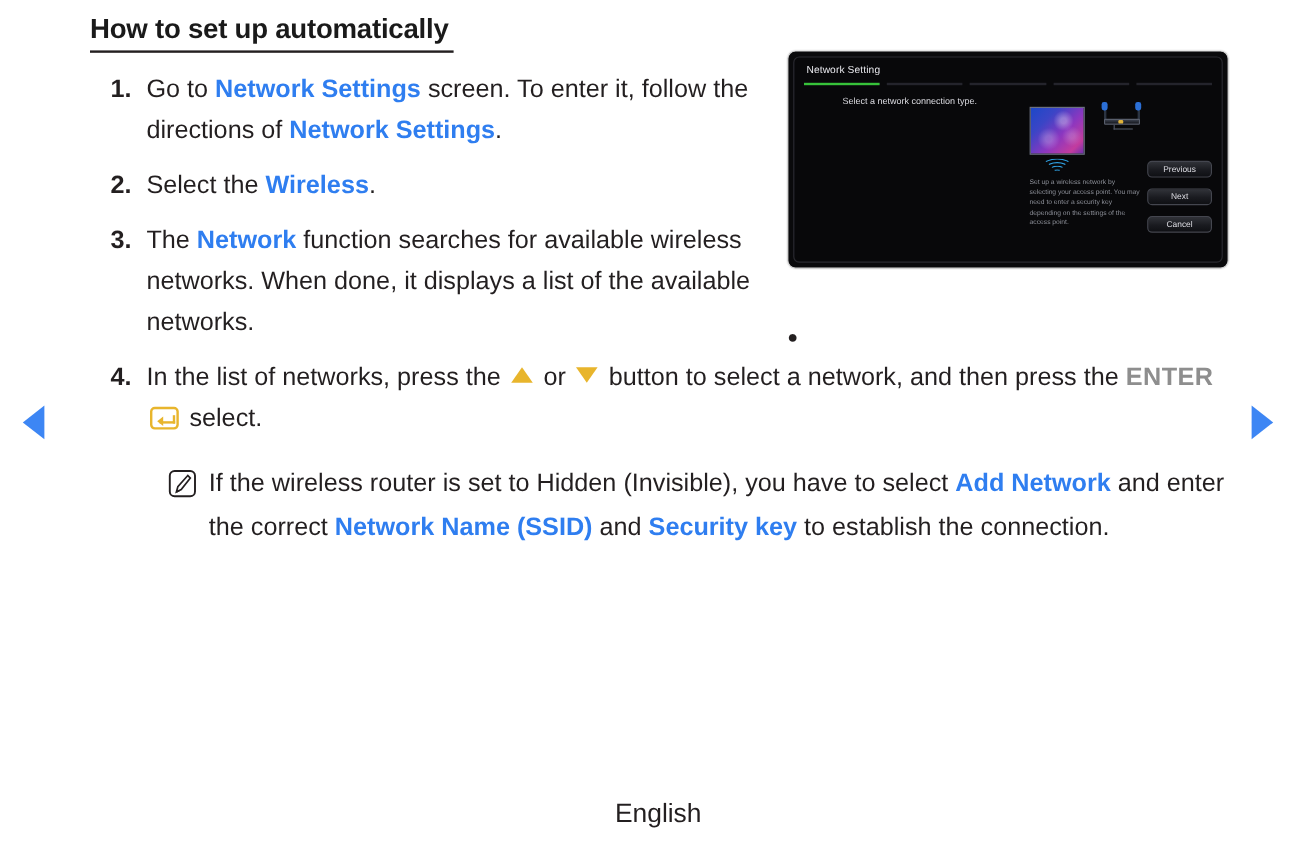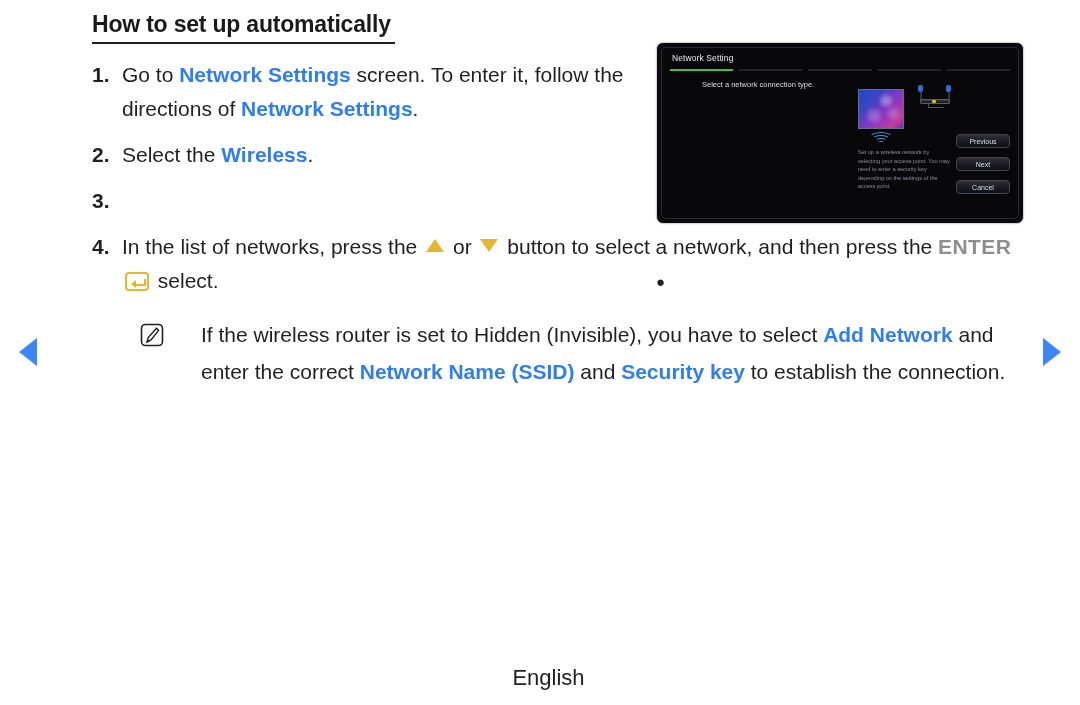--- a/index.html
+++ b/index.html
@@ -21,21 +21,21 @@
     width: 0; height: 0;
     border-top: 14px solid transparent;
     border-bottom: 14px solid transparent;
   }
   .nav-prev { left: 19px; border-right: 18px solid #3d86f4; }
   .nav-next { right: 19px; border-left: 18px solid #3d86f4; }
 
   
   .page-heading {
     position: absolute;
-    left: 92px;
+    left: 75px;
     top: 11px;
     font-size: 23px;
     font-weight: bold;
     letter-spacing: -0.2px;
     color: #1a1a1a;
     padding-bottom: 4px;
     border-bottom: 2px solid #231f20;
     display: inline-block;
     padding-right: 4px;
   }
@@ -110,21 +110,20 @@
     border-bottom: 4px solid transparent;
     border-right: 5px solid #e8b52c;
   }
 
   
   .note {
     display: flex;
     align-items: flex-start;
     margin-top: 18px;
     margin-left: 48px;
-    gap: 27px;
   }
   .note-icon {
     flex: 0 0 24px;
     width: 24px; height: 24px;
     margin-top: 7px;
     margin-right: 10px;
   }
   .note-body {
     font-size: 21px;
     line-height: 37px;
@@ -317,20 +316,21 @@
   <div class="step step-narrow">
     <div class="step-num">1.</div>
     <div class="step-body"><span>Go to </span><span class="blue">Network Settings</span><span> screen. To enter it, follow the directions of </span><span class="blue">Network Settings</span><span>.</span></div>
   </div>
   <div class="step step-narrow">
     <div class="step-num">2.</div>
     <div class="step-body"><span>Select the </span><span class="blue">Wireless</span><span>.</span></div>
   </div>
   <div class="step step-narrow">
     <div class="step-num">3.</div>
+    <div class="step-body"><span>The </span><span class="blue">Network</span><span> function searches for available wireless networks. When done, it displays a list of the available networks.</span></div>
   </div>
   <div class="step">
     <div class="step-num">4.</div>
     <div class="step-body"><span>In the list of networks, press the </span><span class="tri tri-up"></span><span> or </span><span class="tri tri-dn"></span><span> button to select a network, and then press the </span><span class="gray-bold">ENTER</span><span class="enter-key"></span><span> select.</span></div>
   </div>
 
   <div class="note">
     <div class="note-icon">
       <svg viewBox="0 0 24 24" width="24" height="24">
         <rect x="1.5" y="1.5" width="21" height="21" rx="4" ry="4" fill="none" stroke="#231f20" stroke-width="1.6"></rect>

